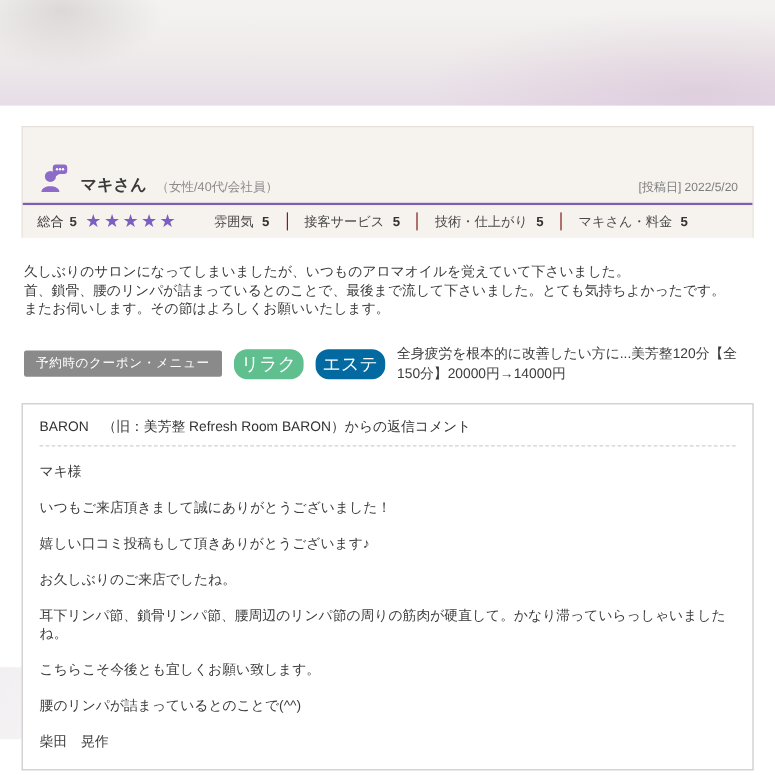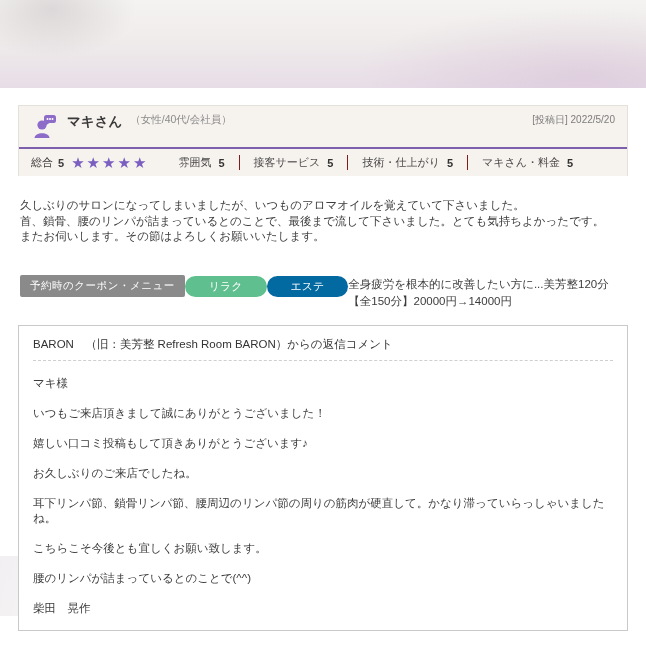--- a/index.html
+++ b/index.html
@@ -21,22 +21,23 @@
     position:absolute;left:0;top:556px;width:420px;height:60px;
     background:linear-gradient(115deg, rgba(210,203,208,0.30) 0%, rgba(230,225,229,0.15) 40%, rgba(255,255,255,0) 75%);
   }
   .card{
     position:absolute;left:18px;top:105px;width:610px;
   }
   .card-top{
     background:#f6f2ee;border:1px solid #e5e0d9;border-bottom:none;
   }
   .user-row{
-    display:flex;align-items:flex-start;gap:8px;padding:7px 12px 6px 12px;
+    display:flex;align-items:flex-end;gap:8px;padding:7px 12px 6px 12px;
     border-bottom:2px solid #7e5fae;
+    margin-top:22px;
   }
   .avatar{position:relative;width:28px;height:28px;flex:0 0 auto;}
   .user-name{font-size:13.5px;font-weight:bold;color:#3a3a3a;}
   .user-meta{font-size:10.5px;color:#8b8b8b;}
   .posted{margin-left:auto;font-size:10px;color:#7d7d7d;}
   .rating-row{
     display:flex;align-items:center;background:#f6f2ee;
     padding:6px 12px;font-size:11px;color:#4a4a4a;
   }
   .overall{display:flex;align-items:center;gap:5px;margin-right:16px;}
@@ -45,28 +46,28 @@
   .stars{color:#7a5fc0;font-size:15px;letter-spacing:2px;line-height:1;margin-left:2px;}
   .rating-item{
     display:flex;align-items:center;gap:7px;padding:0 14px;
   }
   .rating-item + .rating-item{border-left:1px solid #7f1d1d;}
   .rating-item .val{font-weight:bold;color:#333;}
   .review-body{
     padding:22px 2px 0 2px;font-size:11.5px;line-height:1.35;color:#3c3c3c;
   }
   .coupon-row{
-    display:flex;align-items:flex-start;margin-top:30px;padding:0 2px;
+    display:flex;align-items:center;gap:10px;margin-top:19px;padding:0 2px;
   }
   .coupon-label{
     flex:0 0 auto;background:#8a8a8a;color:#fff;font-size:10.5px;
     padding:4px 10px;border-radius:2px;letter-spacing:0.5px;
   }
   .tag{
-    flex:0 0 auto;color:#fff;font-size:11px;padding:3px 24px;
+    flex:0 0 auto;color:#fff;font-size:15px;padding:3px 6px;
     border-radius:11px;margin-top:1px;
   }
   .tag-relax{background:#5fbf8e;}
   .tag-este{background:#0369a1;}
   .coupon-text{
     flex:1 1 auto;font-size:11.5px;line-height:1.5;color:#3c3c3c;margin-top:1px;
   }
   .reply-box{
     margin-top:15px;border:1px solid #c9c9c9;background:#fff;
     padding:11px 14px 13px 14px;

